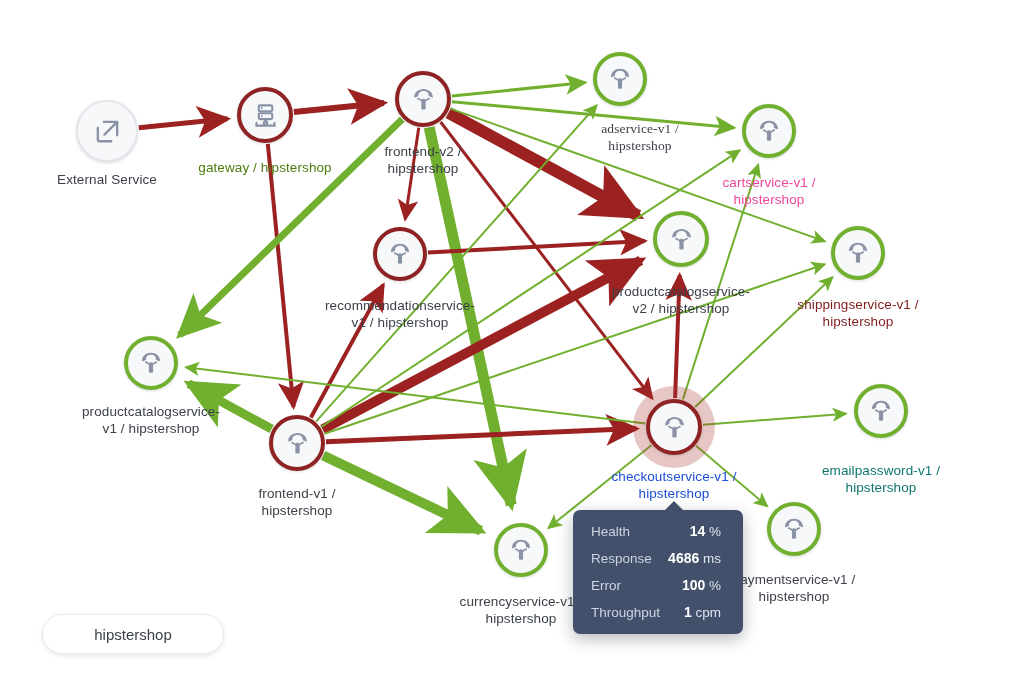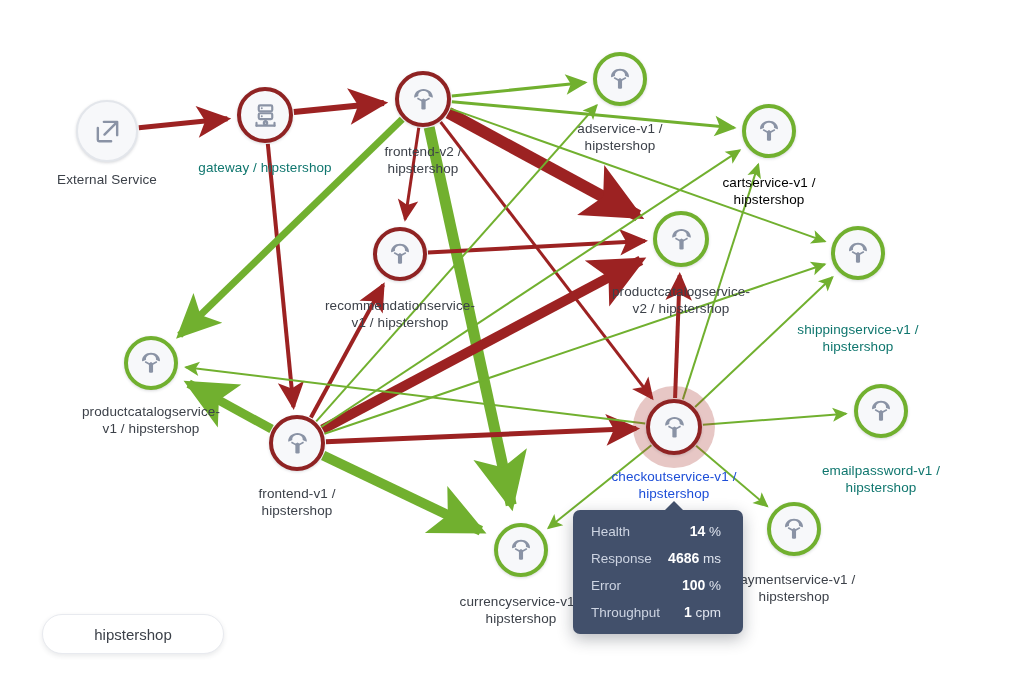--- a/index.html
+++ b/index.html
@@ -208,47 +208,47 @@
             <rect x="6" y="3" width="12" height="5.2" rx="1.2"></rect>
             <rect x="6" y="10" width="12" height="5.2" rx="1.2"></rect>
             <circle cx="8.7" cy="5.6" r="0.85" fill="#8a93a5" stroke="none"></circle>
             <circle cx="8.7" cy="12.6" r="0.85" fill="#8a93a5" stroke="none"></circle>
             <path d="M12 15.2v2.4"></path>
             <circle cx="12" cy="18.6" r="1.5"></circle>
             <path d="M4 21h16"></path>
             <path d="M4 21v-2.4M20 21v-2.4"></path>
           </svg></span>
       </div>
-      <div class="node-label" style="left: 145px; top: 160px; width: 240px; color: #0f766e;">gateway / hipstershop</div>
+      <div class="node-label" style="left: 145px; top: 160px; width: 240px; color: #4d7c0f;">gateway / hipstershop</div>
       <div class="node-circle" style="left: 395px; top: 71px; width: 56px; height: 56px; border: 4px solid rgb(143, 35, 35); background: rgb(247, 248, 250);">
         <span style="line-height: 0;"><svg width="27" height="27" viewBox="0 0 24 24">
             <path d="M12 2.6c-4.6 0-8.3 3.2-8.3 7.2 0 .4.35.65.7.5l2.6-1.1c.3-.12.45-.45.4-.76C7.1 6.3 9.3 4.4 12 4.4s4.9 1.9 4.6 4.04c-.05.31.1.64.4.76l2.6 1.1c.35.15.7-.1.7-.5 0-4-3.7-7.2-8.3-7.2z" fill="#8a93a5"></path>
             <path d="M6.6 10.9 10.4 13l1.6-1.1 1.6 1.1 3.8-2.1" fill="none" stroke="#8a93a5" stroke-width="1.5" stroke-linejoin="round"></path>
             <rect x="10.1" y="12.3" width="3.8" height="8.6" rx="1.1" fill="#8a93a5"></rect>
           </svg></span>
       </div>
       <div class="node-label" style="left: 303px; top: 144px; width: 240px; color: rgb(60, 65, 73);">frontend-v2 /
 hipstershop</div>
       <div class="node-circle" style="left: 593px; top: 52px; width: 54px; height: 54px; border: 4px solid rgb(113, 176, 47); background: rgb(247, 248, 250);">
         <span style="line-height: 0;"><svg width="26" height="26" viewBox="0 0 24 24">
             <path d="M12 2.6c-4.6 0-8.3 3.2-8.3 7.2 0 .4.35.65.7.5l2.6-1.1c.3-.12.45-.45.4-.76C7.1 6.3 9.3 4.4 12 4.4s4.9 1.9 4.6 4.04c-.05.31.1.64.4.76l2.6 1.1c.35.15.7-.1.7-.5 0-4-3.7-7.2-8.3-7.2z" fill="#8a93a5"></path>
             <path d="M6.6 10.9 10.4 13l1.6-1.1 1.6 1.1 3.8-2.1" fill="none" stroke="#8a93a5" stroke-width="1.5" stroke-linejoin="round"></path>
             <rect x="10.1" y="12.3" width="3.8" height="8.6" rx="1.1" fill="#8a93a5"></rect>
           </svg></span>
       </div>
-      <div class="node-label" style="left: 500px; top: 121px; width: 240px; color: rgb(60, 65, 73);">adservice-v1 /
+      <div class="node-label" style="left: 520px; top: 121px; width: 240px; color: rgb(60, 65, 73); font-family: Liberation Serif, serif;">adservice-v1 /
 hipstershop</div>
       <div class="node-circle" style="left: 742px; top: 104px; width: 54px; height: 54px; border: 4px solid rgb(113, 176, 47); background: rgb(247, 248, 250);">
         <span style="line-height: 0;"><svg width="26" height="26" viewBox="0 0 24 24">
             <path d="M12 2.6c-4.6 0-8.3 3.2-8.3 7.2 0 .4.35.65.7.5l2.6-1.1c.3-.12.45-.45.4-.76C7.1 6.3 9.3 4.4 12 4.4s4.9 1.9 4.6 4.04c-.05.31.1.64.4.76l2.6 1.1c.35.15.7-.1.7-.5 0-4-3.7-7.2-8.3-7.2z" fill="#8a93a5"></path>
             <path d="M6.6 10.9 10.4 13l1.6-1.1 1.6 1.1 3.8-2.1" fill="none" stroke="#8a93a5" stroke-width="1.5" stroke-linejoin="round"></path>
             <rect x="10.1" y="12.3" width="3.8" height="8.6" rx="1.1" fill="#8a93a5"></rect>
           </svg></span>
       </div>
-      <div class="node-label" style="left: 649px; top: 175px; width: 240px; color: #000000;">cartservice-v1 /
+      <div class="node-label" style="left: 649px; top: 175px; width: 240px; color: #ec4899;">cartservice-v1 /
 hipstershop</div>
       <div class="node-circle" style="left: 373px; top: 227px; width: 54px; height: 54px; border: 4px solid rgb(143, 35, 35); background: rgb(247, 248, 250);">
         <span style="line-height: 0;"><svg width="26" height="26" viewBox="0 0 24 24">
             <path d="M12 2.6c-4.6 0-8.3 3.2-8.3 7.2 0 .4.35.65.7.5l2.6-1.1c.3-.12.45-.45.4-.76C7.1 6.3 9.3 4.4 12 4.4s4.9 1.9 4.6 4.04c-.05.31.1.64.4.76l2.6 1.1c.35.15.7-.1.7-.5 0-4-3.7-7.2-8.3-7.2z" fill="#8a93a5"></path>
             <path d="M6.6 10.9 10.4 13l1.6-1.1 1.6 1.1 3.8-2.1" fill="none" stroke="#8a93a5" stroke-width="1.5" stroke-linejoin="round"></path>
             <rect x="10.1" y="12.3" width="3.8" height="8.6" rx="1.1" fill="#8a93a5"></rect>
           </svg></span>
       </div>
       <div class="node-label" style="left: 280px; top: 298px; width: 240px; color: rgb(60, 65, 73);">recommendationservice-
 v1 / hipstershop</div>
@@ -261,21 +261,21 @@
       </div>
       <div class="node-label" style="left: 561px; top: 284px; width: 240px; color: rgb(60, 65, 73);">productcatalogservice-
 v2 / hipstershop</div>
       <div class="node-circle" style="left: 831px; top: 226px; width: 54px; height: 54px; border: 4px solid rgb(113, 176, 47); background: rgb(247, 248, 250);">
         <span style="line-height: 0;"><svg width="26" height="26" viewBox="0 0 24 24">
             <path d="M12 2.6c-4.6 0-8.3 3.2-8.3 7.2 0 .4.35.65.7.5l2.6-1.1c.3-.12.45-.45.4-.76C7.1 6.3 9.3 4.4 12 4.4s4.9 1.9 4.6 4.04c-.05.31.1.64.4.76l2.6 1.1c.35.15.7-.1.7-.5 0-4-3.7-7.2-8.3-7.2z" fill="#8a93a5"></path>
             <path d="M6.6 10.9 10.4 13l1.6-1.1 1.6 1.1 3.8-2.1" fill="none" stroke="#8a93a5" stroke-width="1.5" stroke-linejoin="round"></path>
             <rect x="10.1" y="12.3" width="3.8" height="8.6" rx="1.1" fill="#8a93a5"></rect>
           </svg></span>
       </div>
-      <div class="node-label" style="left: 738px; top: 297px; width: 240px; color: #0f766e; margin-top: 25px;">shippingservice-v1 /
+      <div class="node-label" style="left: 738px; top: 297px; width: 240px; color: #7f1d1d;">shippingservice-v1 /
 hipstershop</div>
       <div class="node-circle" style="left: 124px; top: 336px; width: 54px; height: 54px; border: 4px solid rgb(113, 176, 47); background: rgb(247, 248, 250);">
         <span style="line-height: 0;"><svg width="26" height="26" viewBox="0 0 24 24">
             <path d="M12 2.6c-4.6 0-8.3 3.2-8.3 7.2 0 .4.35.65.7.5l2.6-1.1c.3-.12.45-.45.4-.76C7.1 6.3 9.3 4.4 12 4.4s4.9 1.9 4.6 4.04c-.05.31.1.64.4.76l2.6 1.1c.35.15.7-.1.7-.5 0-4-3.7-7.2-8.3-7.2z" fill="#8a93a5"></path>
             <path d="M6.6 10.9 10.4 13l1.6-1.1 1.6 1.1 3.8-2.1" fill="none" stroke="#8a93a5" stroke-width="1.5" stroke-linejoin="round"></path>
             <rect x="10.1" y="12.3" width="3.8" height="8.6" rx="1.1" fill="#8a93a5"></rect>
           </svg></span>
       </div>
       <div class="node-label" style="left: 31px; top: 404px; width: 240px; color: rgb(60, 65, 73);">productcatalogservice-
 v1 / hipstershop</div>

